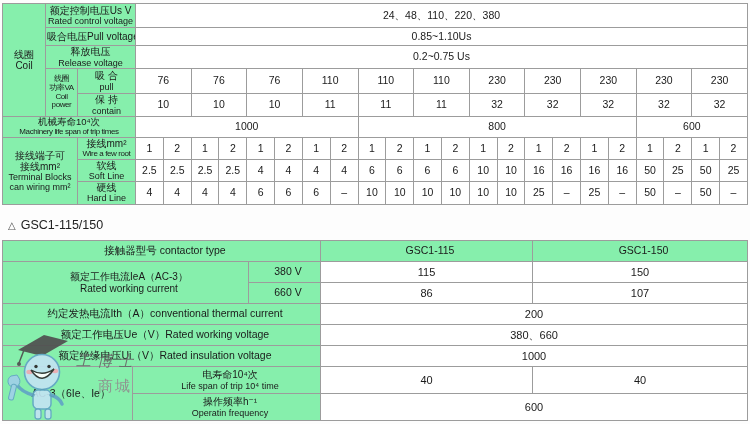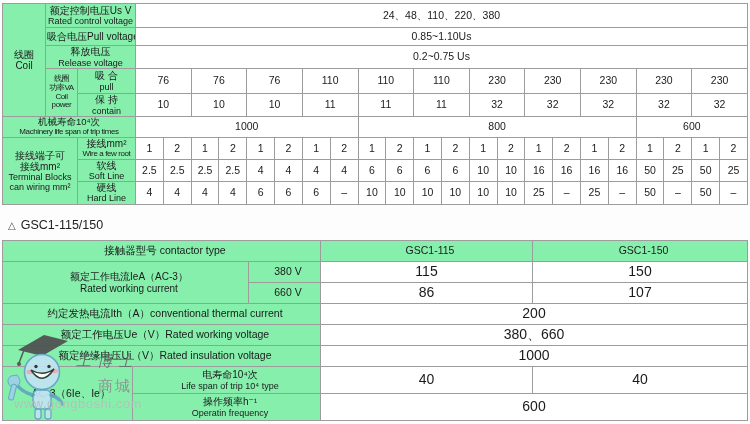--- a/index.html
+++ b/index.html
@@ -28,21 +28,21 @@
   #coil-table tr.r4 { height:25px; }
   #coil-table tr.r5 { height:23px; }
   #coil-table tr.r6 { height:21px;margin-top:48px; }
   #coil-table tr.r7 { height:22px; }
   #coil-table tr.r8 { height:22px; }
   #coil-table tr.r9 { height:22px; }
   #gsc-table { top:240px; left:2px; width:746px; }
   #gsc-table tr { height:21px; }
   #gsc-table tr.tall { height:27px; }
   #gsc-table td.lbl { font-size:10.5px;padding-left:8px; }
-  #gsc-table td.val { font-size:14px; }
+  #gsc-table td.val { font-size:11px; }
   #section-heading {
     position:absolute; top:218px; left:8px; font-size:12.5px; color:#222;
     display:flex; align-items:center; gap:5px;
   }
   #section-heading .tri { font-size:10px; color:#555; }
   
   #watermark { position:absolute; left:0; top:330px; width:300px; height:94px; pointer-events:none; opacity:.92;text-align:center; }
   #wm-svg { position:absolute; left:4px; top:2px; }
   #wm-brand {
     position:absolute; left:76px; top:22px; font-family:"DejaVu Serif",serif;
@@ -289,21 +289,21 @@
     <td class="val" colspan="2">380、660</td>
   </tr>
   <tr>
     <td class="lbl" colspan="3">额定绝缘电压Ui（V）Rated insulation voltage</td>
     <td class="val" colspan="2">1000</td>
   </tr>
   <tr class="tall">
     <td class="lbl" rowspan="2">AC-3（6Ie、Ie）</td>
     <td class="lbl" colspan="2">
       <div class="cn">电寿命10⁴次</div>
-      <div class="en">Life span of trip 10⁴ type</div>
+      <div class="en">Life span of trip 10⁴ time</div>
     </td>
     <td class="val">40</td>
     <td class="val">40</td>
   </tr>
   <tr class="tall">
     <td class="lbl" colspan="2">
       <div class="cn">操作频率h⁻¹</div>
       <div class="en">Operatin frequency</div>
     </td>
     <td class="val" colspan="2">600</td>
@@ -331,14 +331,13 @@
     <path d="M29,63 Q18,60 13,53" fill="none" stroke="#62a5c5" stroke-width="3.5" stroke-linecap="round"></path>
     <path d="M47,63 Q56,66 58,72" fill="none" stroke="#62a5c5" stroke-width="3.5" stroke-linecap="round"></path>
 
     <g>
       <path d="M7,44 a6,6 0 1 0 8,2 l-2,-3 z" fill="#9fd0e8" stroke="#62a5c5" stroke-width="1"></path>
       <rect x="6" y="52" width="5" height="16" rx="2" fill="#9fd0e8" stroke="#62a5c5" stroke-width="1" transform="rotate(14 8 60)"></rect>
     </g>
   </svg>
   <div id="wm-brand">工博士</div>
   <div id="wm-mall">商城</div>
-  <div id="wm-url">www.gongboshi.com</div>
 </div>
 
 </body></html>

